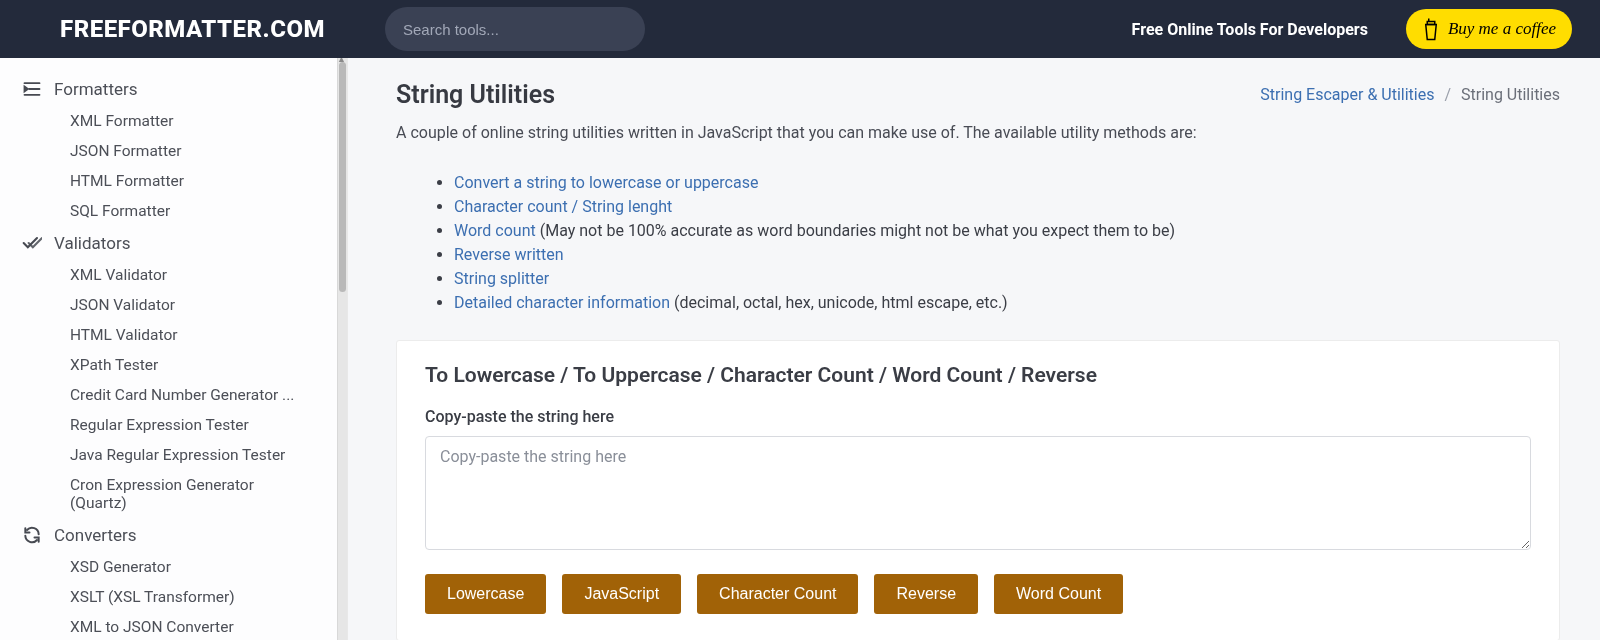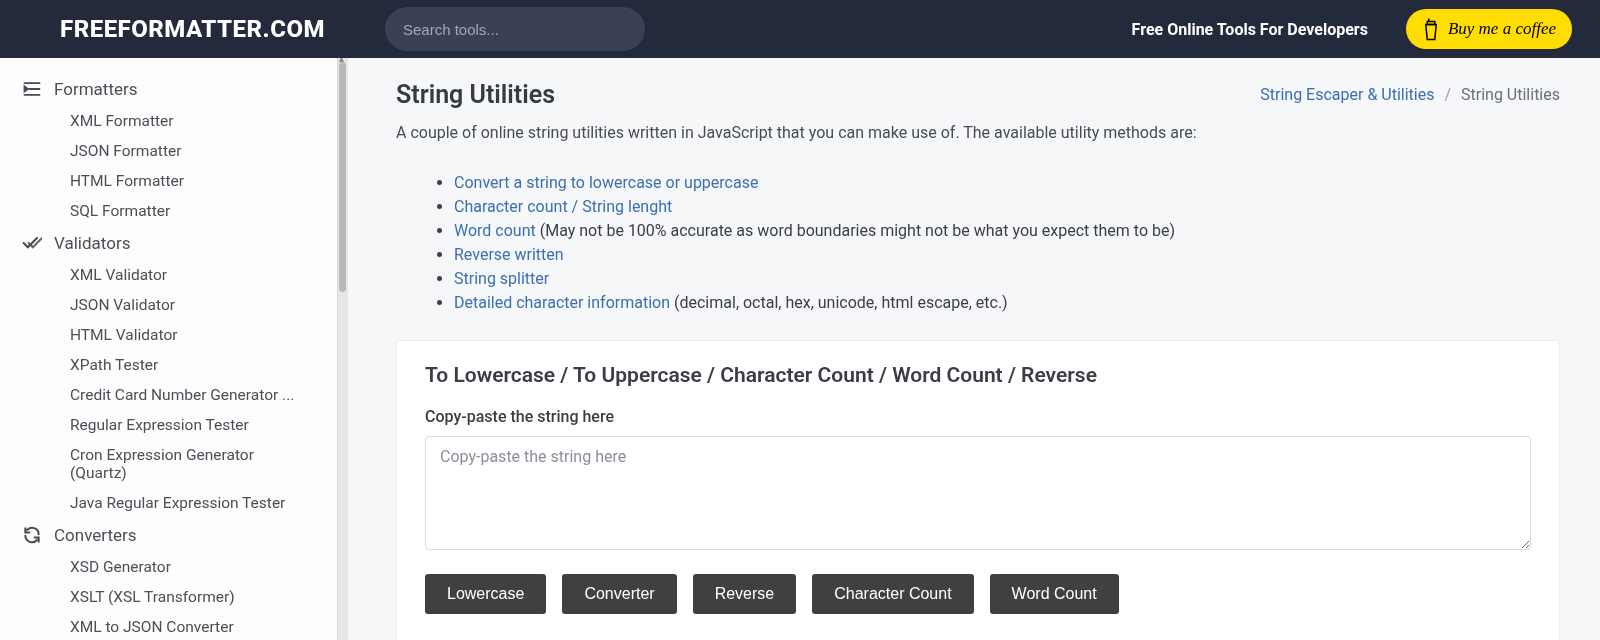--- a/index.html
+++ b/index.html
@@ -216,21 +216,21 @@
     color: #444;
     resize: both;
     margin-bottom: 20px;
   }
   .textarea::placeholder { color: #8a8f99; }
   .btn-row {
     display: flex;
     gap: 16px;
   }
   .btn {
-    background: #404040;
+    background: #a16207;
     color: #fff;
     font-size: 16px;
     padding: 11px 22px;
     border: none;
     border-radius: 3px;
     cursor: pointer;
   }
 </style>
 </head>
 <body>
@@ -275,22 +275,22 @@
         <path d="M8 12l5 5L24 6" stroke="currentColor" stroke-width="2.5" fill="none" stroke-linecap="round" opacity="0.85"></path>
       </svg>
       <span>Validators</span>
     </div>
     <a class="sb-item">XML Validator</a>
     <a class="sb-item">JSON Validator</a>
     <a class="sb-item">HTML Validator</a>
     <a class="sb-item">XPath Tester</a>
     <a class="sb-item">Credit Card Number Generator ...</a>
     <a class="sb-item">Regular Expression Tester</a>
+    <a class="sb-item">Java Regular Expression Tester</a>
     <a class="sb-item" style="white-space:normal;max-width:260px">Cron Expression Generator (Quartz)</a>
-    <a class="sb-item">Java Regular Expression Tester</a>
 
     <div class="sb-group-header">
       <svg class="sb-icon" viewBox="0 0 24 24">
         <path d="M20 11a8 8 0 0 0-14-5M4 13a8 8 0 0 0 14 5" stroke="currentColor" stroke-width="2.4" fill="none" stroke-linecap="round"></path>
         <path d="M4 4v5h5M20 20v-5h-5" stroke="currentColor" stroke-width="2.4" fill="none" stroke-linecap="round"></path>
       </svg>
       <span>Converters</span>
     </div>
     <a class="sb-item">XSD Generator</a>
     <a class="sb-item">XSLT (XSL Transformer)</a>
@@ -317,20 +317,20 @@
       <li><a>String splitter</a><span></span></li>
       <li><a>Detailed character information</a><span> (decimal, octal, hex, unicode, html escape, etc.)</span></li>
     </ul>
 
     <div class="card">
       <div class="card-h">To Lowercase / To Uppercase / Character Count / Word Count / Reverse</div>
       <div class="field-label">Copy-paste the string here</div>
       <textarea class="textarea" placeholder="Copy-paste the string here" style=""></textarea>
       <div class="btn-row">
         <button class="btn">Lowercase</button>
-        <button class="btn">Converter</button>
+        <button class="btn">JavaScript</button>
+        <button class="btn">Character Count</button>
         <button class="btn">Reverse</button>
-        <button class="btn">Character Count</button>
         <button class="btn">Word Count</button>
       </div>
     </div>
   </div>
 </div>
 
 </body></html>

